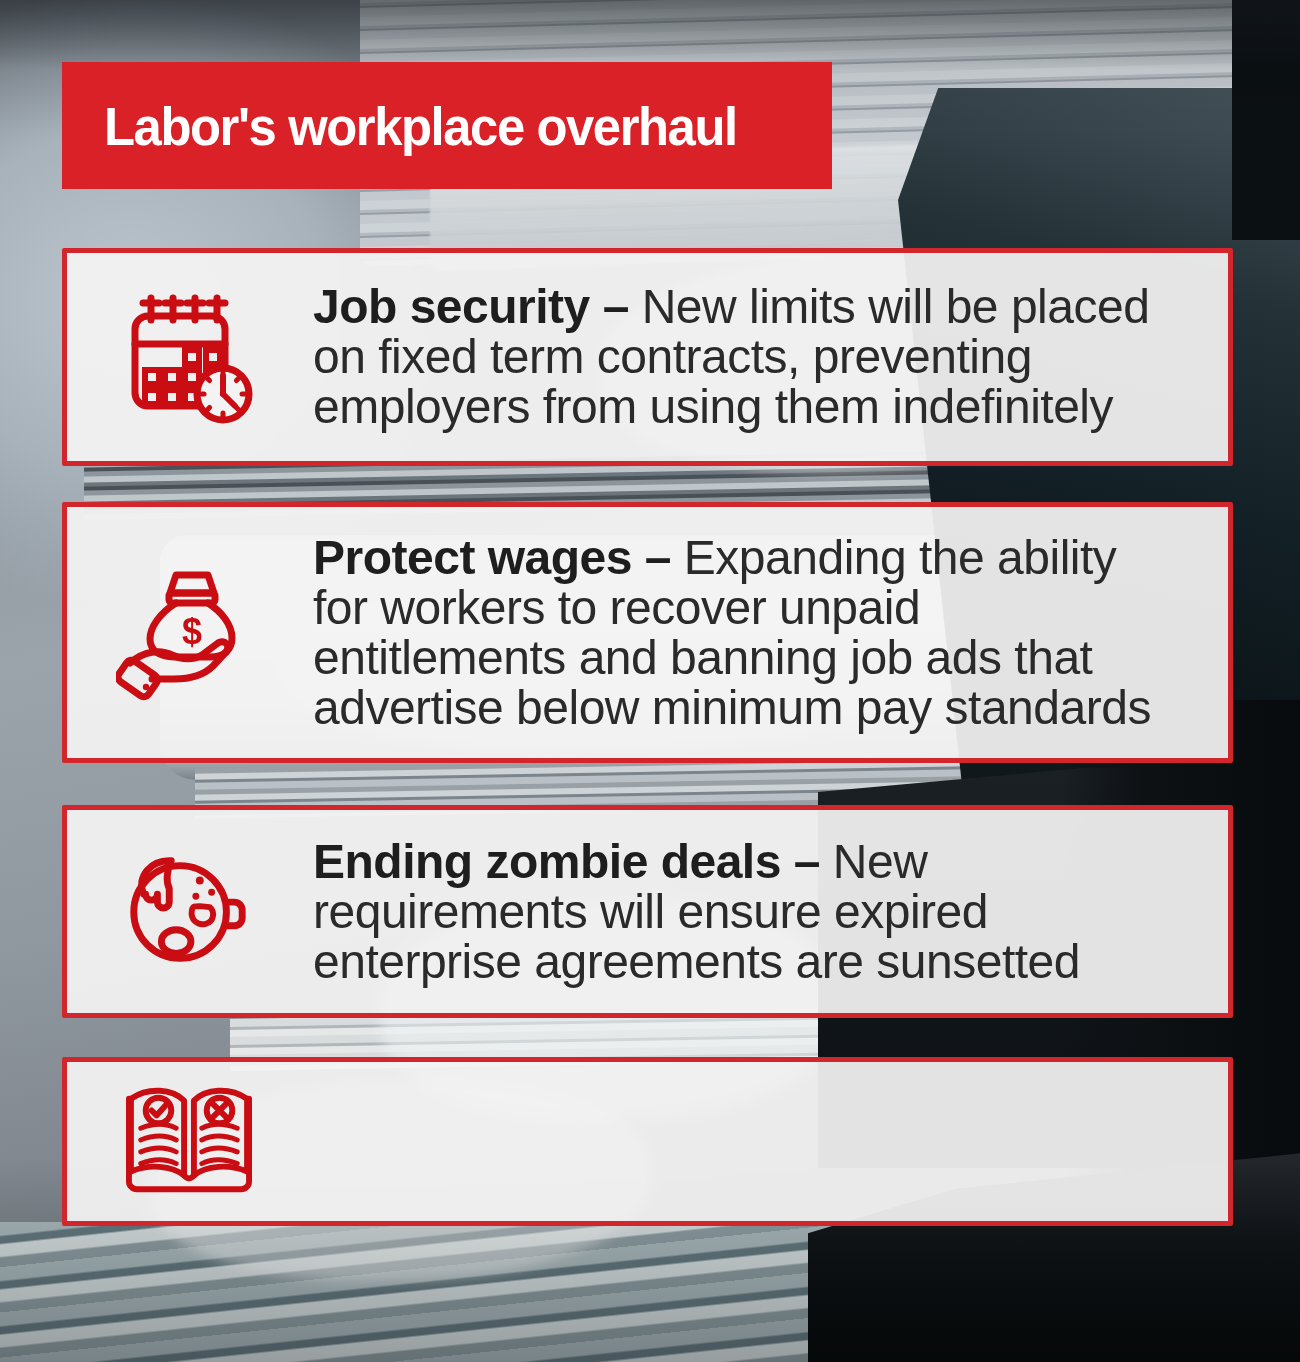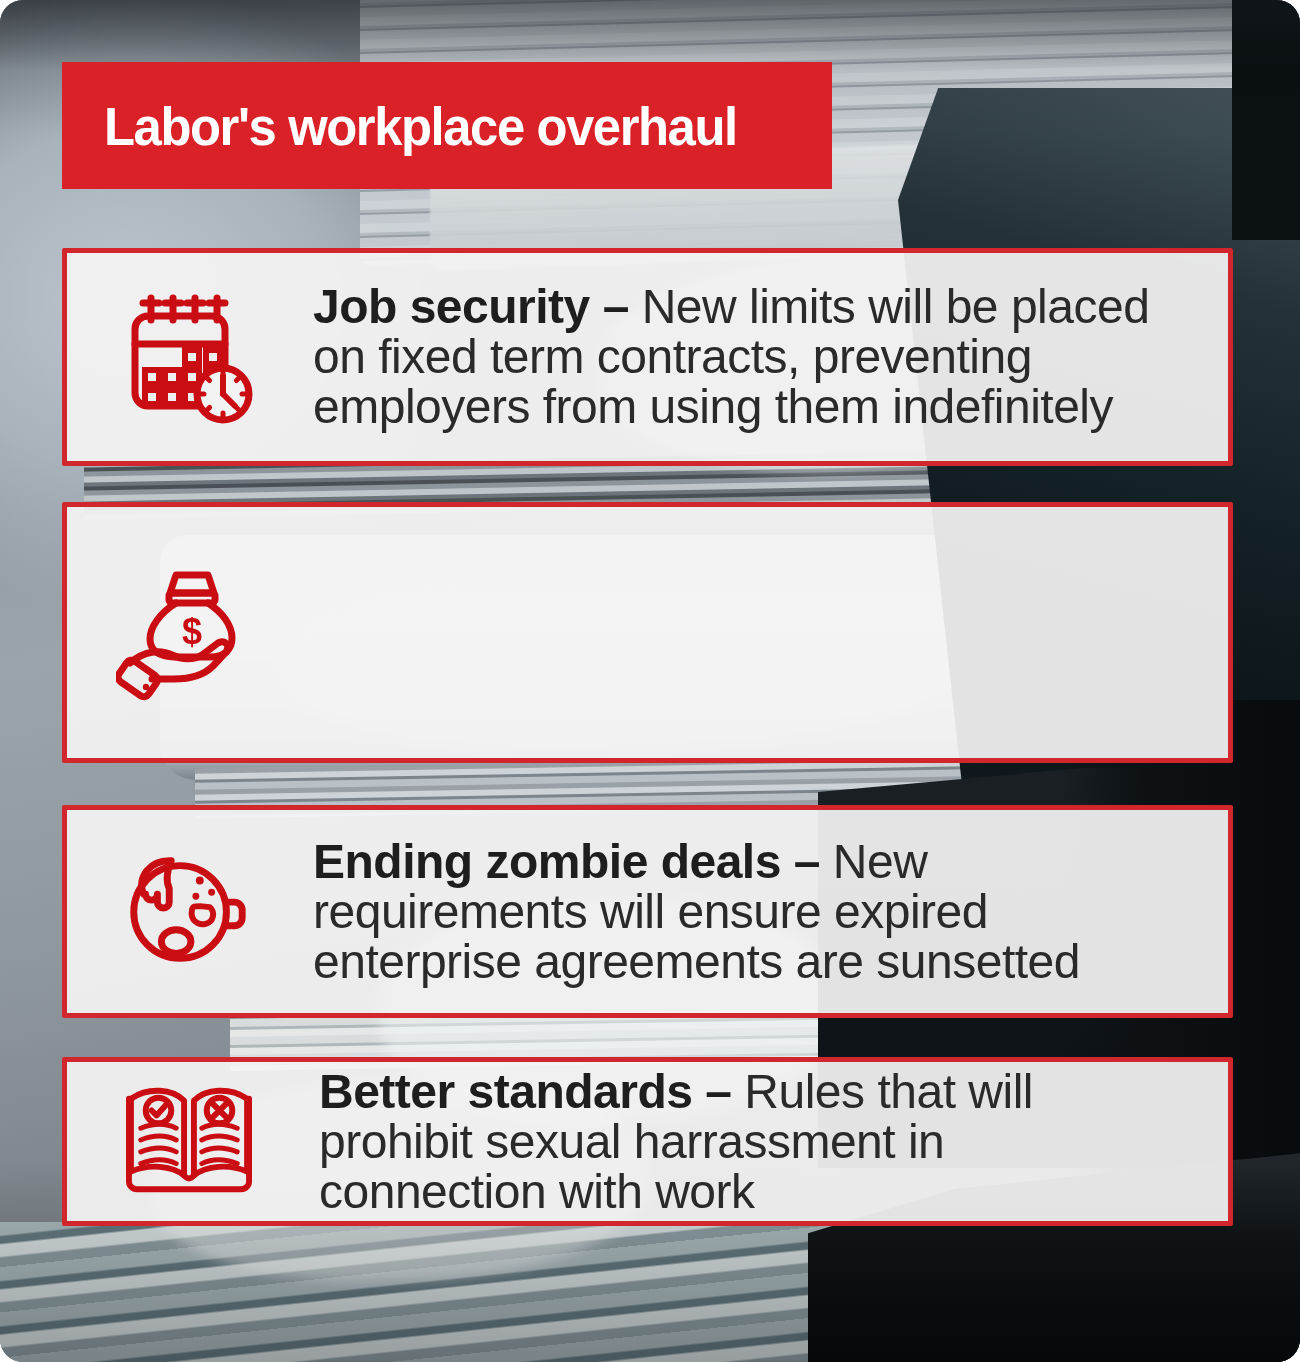--- a/index.html
+++ b/index.html
@@ -1,17 +1,17 @@
 <!DOCTYPE html>
 <html><head>
 <meta charset="utf-8">
 <style>
   html,body{margin:0;padding:0;}
   body{width:1300px;height:1362px;font-family:"Liberation Sans",sans-serif;}
-  .stage{position:relative;width:1300px;height:1362px;overflow:hidden;background:#8a9298;border-radius:23px;}
+  .stage{position:relative;width:1300px;height:1362px;overflow:hidden;background:#8a9298;}
 
   
   .bg, .bg div{position:absolute;}
   .bg{inset:0;}
   .bg-base{inset:0;background:linear-gradient(170deg,#6a727a 0%,#8a939a 20%,#9ba4ab 42%,#90989f 60%,#7c838a 78%,#585f66 100%);}
   .bg-wall{inset:0;background:radial-gradient(ellipse 500px 430px at 130px 300px,#bcc5cc 0%,#a8b2bb 40%,rgba(168,178,187,0) 72%);}
   .bg-topstack{left:360px;top:-6px;width:880px;height:272px;transform:skewY(-1.5deg);transform-origin:left top;
     background:repeating-linear-gradient(180deg,#cfd5d9 0 9px,#b4bbc1 9px 12px,#979ea5 12px 14px,#c5cbd0 14px 23px);
     border-radius:0 0 18px 10px;filter:blur(0.7px);opacity:.96;}
   .bg-topstack2{left:430px;top:150px;width:660px;height:110px;background:linear-gradient(180deg,#dfe3e5,#c2c8cc);
@@ -162,20 +162,23 @@
       <svg width="140" height="140" viewBox="0 0 140 140">
         <path class="ic" d="M60 12 H92 L98 30 H54 Z"></path>
         <rect class="ic" x="53" y="30" width="46" height="10" rx="3"></rect>
         <path class="ic" d="M60 40 C44 50 34 64 34 76 C34 88 44 94 58 94 H94 C108 94 116 87 116 75 C116 62 106 49 92 40"></path>
         <text x="76" y="81" text-anchor="middle" font-size="36" font-weight="bold" fill="#c90d12" font-family="Liberation Sans, sans-serif">$</text>
         <path class="ic" d="M14 100 C28 88 44 86 56 92 C66 97 78 97 86 92 L102 80 C108 76 115 82 110 89 L97 103 C88 112 74 116 58 116 H36"></path>
         <rect class="ic" x="4" y="103" width="36" height="25" rx="6" transform="rotate(35 22 115)"></rect>
         <circle class="ic-fill" cx="30" cy="124" r="3.2"></circle>
       </svg>
     </div>
+    <p class="card-text"><strong>Protect wages</strong>
+      <strong>–</strong>
+      <span>Expanding the ability for workers to recover unpaid entitlements and banning job ads that advertise below minimum pay standards</span></p>
   </div>
 
   <div class="card card-3">
     <div class="icon-box">
       <svg width="138" height="138" viewBox="0 0 140 140">
         <circle class="ic" cx="64" cy="70" r="47"></circle>
         <path class="ic" d="M112 60 h7 a8 8 0 0 1 8 8 v8 a8 8 0 0 1 -8 8 h-7"></path>
         <path class="ic" d="M27 52 C20 34 34 17 55 18 C51 28 49 38 53 46 L53 60 A6 6 0 0 1 41 60 L41 52 A6 6 0 0 1 29 52 Z"></path>
         <circle class="ic-fill" cx="84" cy="38" r="4"></circle>
         <circle class="ic-fill" cx="96" cy="50" r="3.5"></circle>
@@ -205,19 +208,16 @@
             <path d="M88 62 Q104 54 124 62"></path>
           <path d="M88 74 Q104 66 124 74"></path>
             <path d="M88 86 Q104 78 124 86"></path>
         </g>
         <circle class="ic-thin" cx="44" cy="32" r="13"></circle>
         <path class="ic-thin" d="M37 32 l5 5 l10 -11"></path>
         <circle class="ic-thin" cx="106" cy="32" r="13"></circle>
         <path class="ic-thin" d="M100 26 L112 38 M112 26 L100 38"></path>
       </svg>
     </div>
-    <p class="card-text"><strong>Better standards</strong>
-      <strong>–</strong>
-      <span>Rules that will prohibit sexual harrassment in connection with work</span></p>
   </div>
 
 
 </div>
 
 </body></html>

